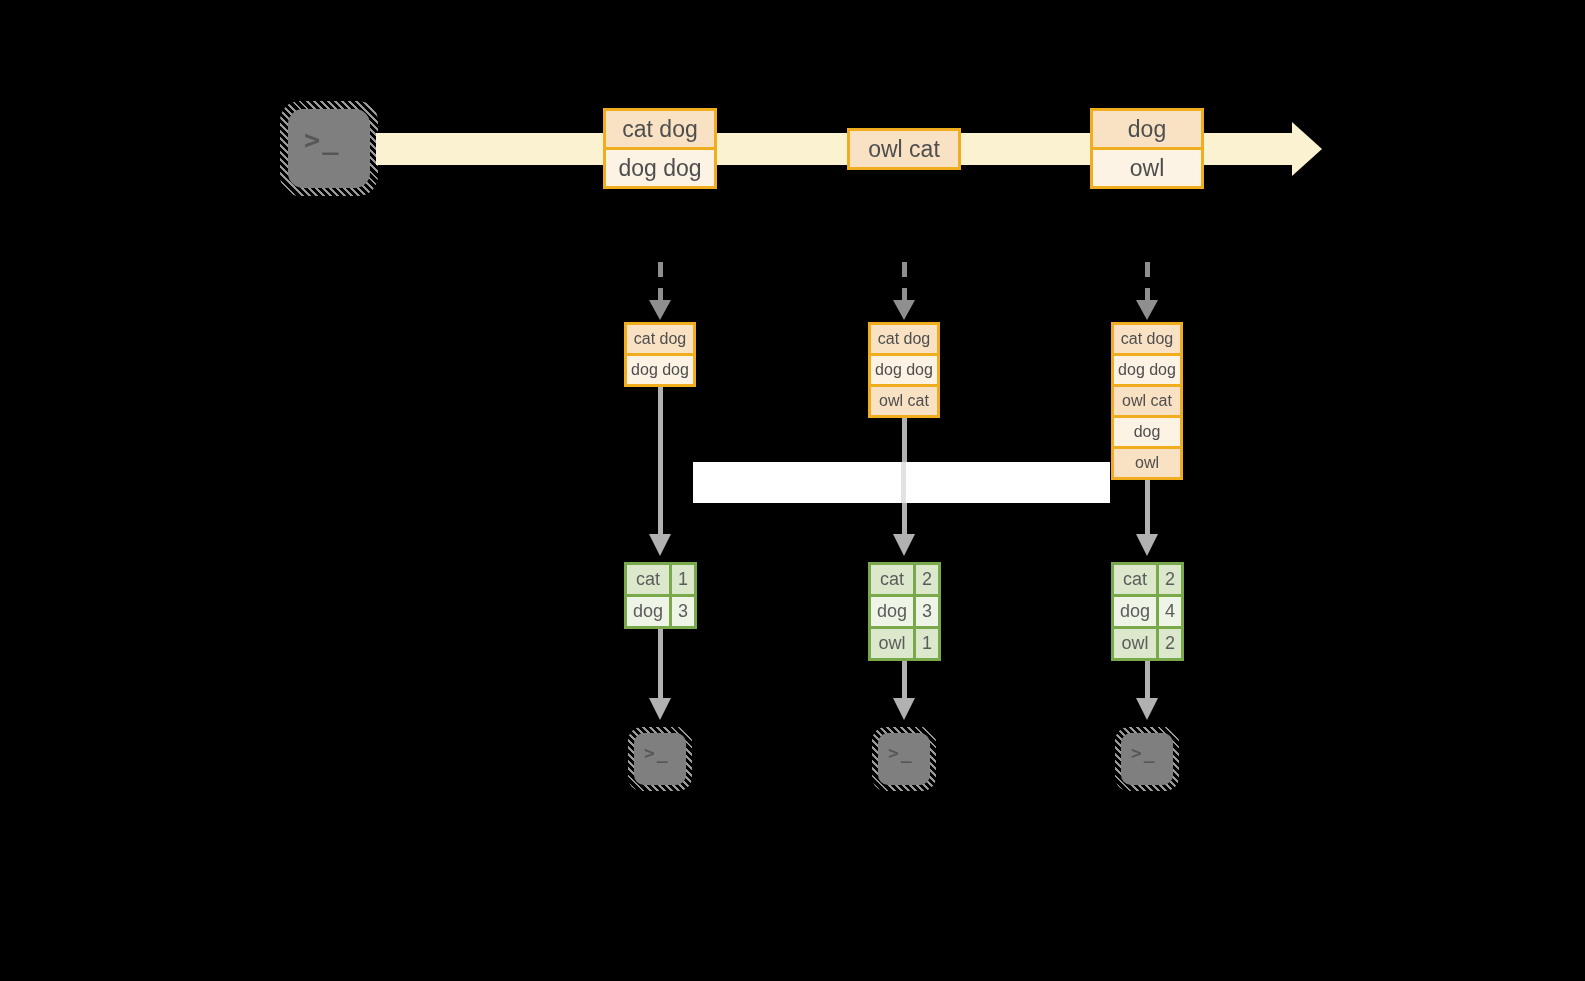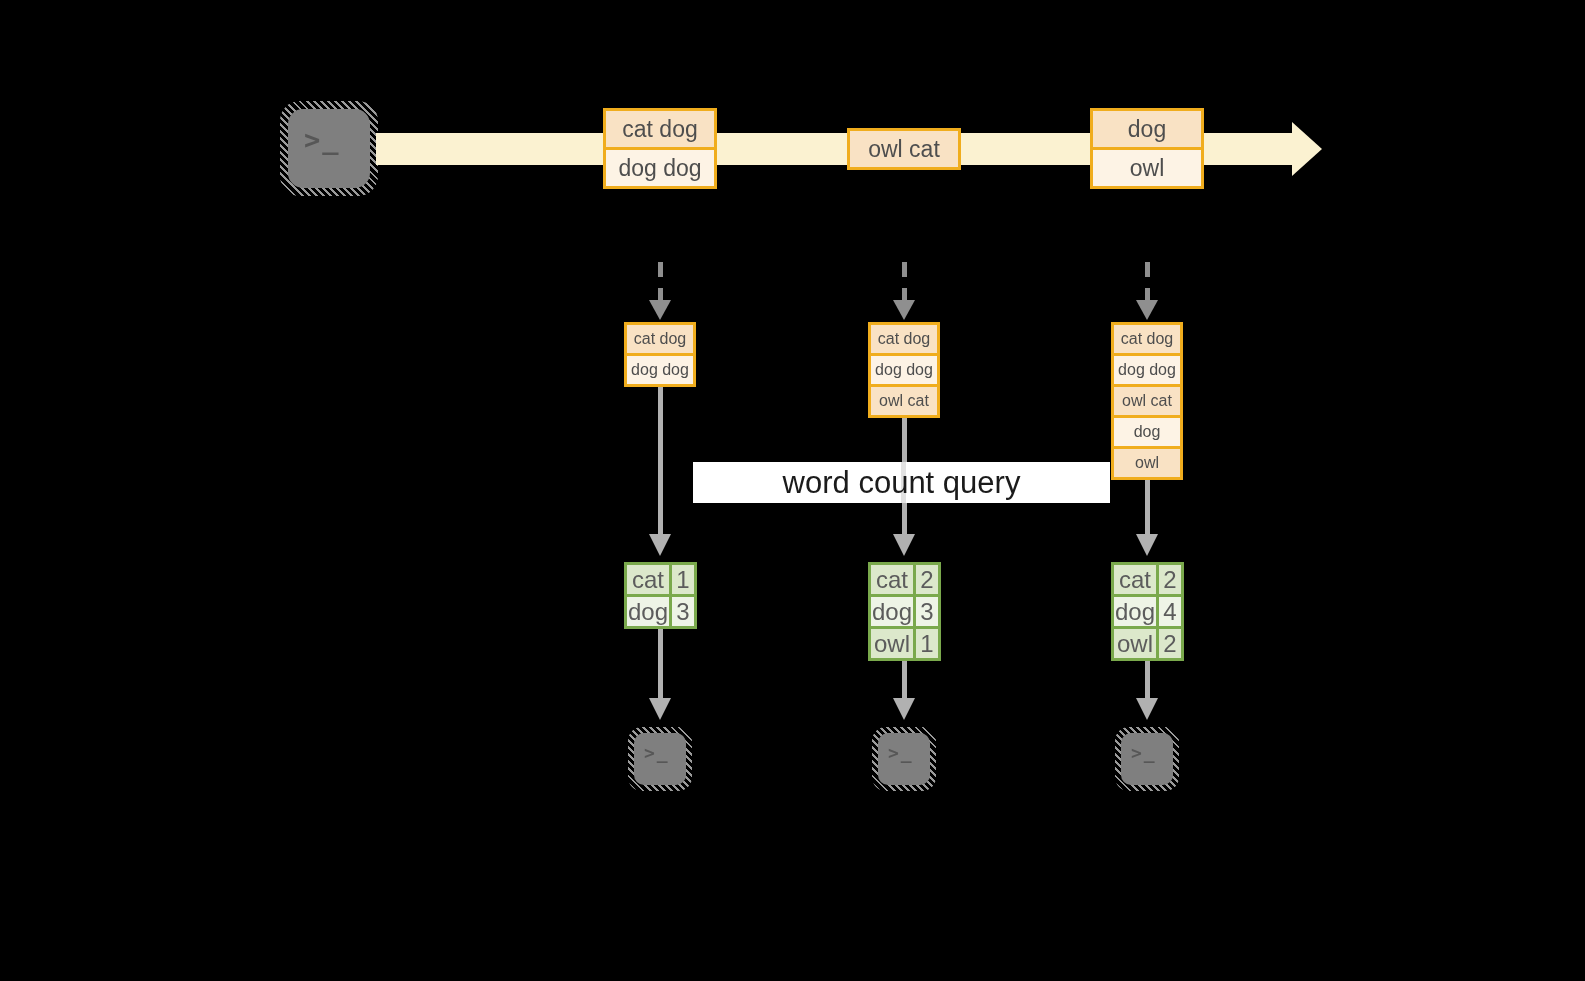--- a/index.html
+++ b/index.html
@@ -29,21 +29,21 @@
   .obox.stream .orow{width:108px;height:36px;font-size:23px;}
   .obox.state .orow{width:66px;height:28px;font-size:16px;}
   
   .vdash{position:absolute;width:5px;background:repeating-linear-gradient(to bottom,#8f8f8f 0 15px,rgba(0,0,0,0) 15px 26px);z-index:1;}
   .vline{position:absolute;width:5px;background:#b1b1b1;z-index:1;}
   .ahead{position:absolute;width:0;height:0;border-left:11px solid transparent;border-right:11px solid transparent;z-index:1;}
   .ahead.dark{border-top:20px solid #8f8f8f;}
   .ahead.light{border-top:22px solid #b1b1b1;}
   
   .gtable{position:absolute;display:grid;grid-template-columns:42px 22px;gap:3px;background:#7aa94c;border:3px solid #7aa94c;z-index:2;}
-  .gcell{display:flex;align-items:center;justify-content:center;height:29px;font-size:24px;color:#5c5c5c;}
+  .gcell{display:flex;align-items:center;justify-content:center;height:29px;font-size:18px;color:#5c5c5c;}
   .gcell.r-dark{background:#dce8cb;}
   .gcell.r-light{background:#eef4e6;}
   
   .banner{position:absolute;left:693px;top:462px;width:417px;height:41px;background:#ffffff;z-index:3;
     display:flex;align-items:center;justify-content:center;}
   .banner .thru{position:absolute;left:208px;top:0;width:5px;height:41px;background:#e2e2e2;z-index:1;}
   .banner .label{position:relative;z-index:2;font-size:31px;color:#1b1b1b;}
 </style>
 </head>
 <body>
@@ -140,16 +140,15 @@
   <div class="vline" style="left:1145px;top:661px;height:37px;"></div>
   <div class="ahead light" style="left:1136px;top:698px;"></div>
   <div class="term small" style="left:1115px;top:727px;width:64px;height:64px;">
     <div class="inner">
       <span class="glyph">&gt;_</span>
     </div>
   </div>
 
   <div class="banner">
     <div class="thru"></div>
-    <span class="label">word count query</span>
   </div>
 
 </div>
 
 </body></html>

